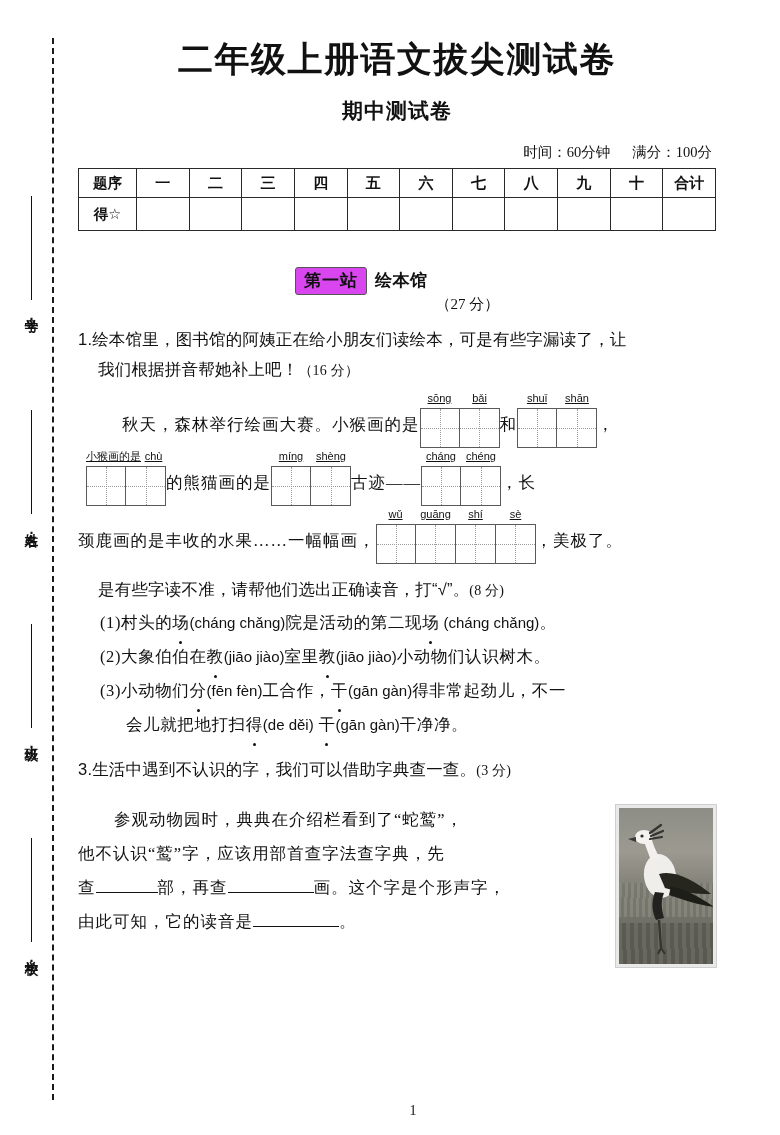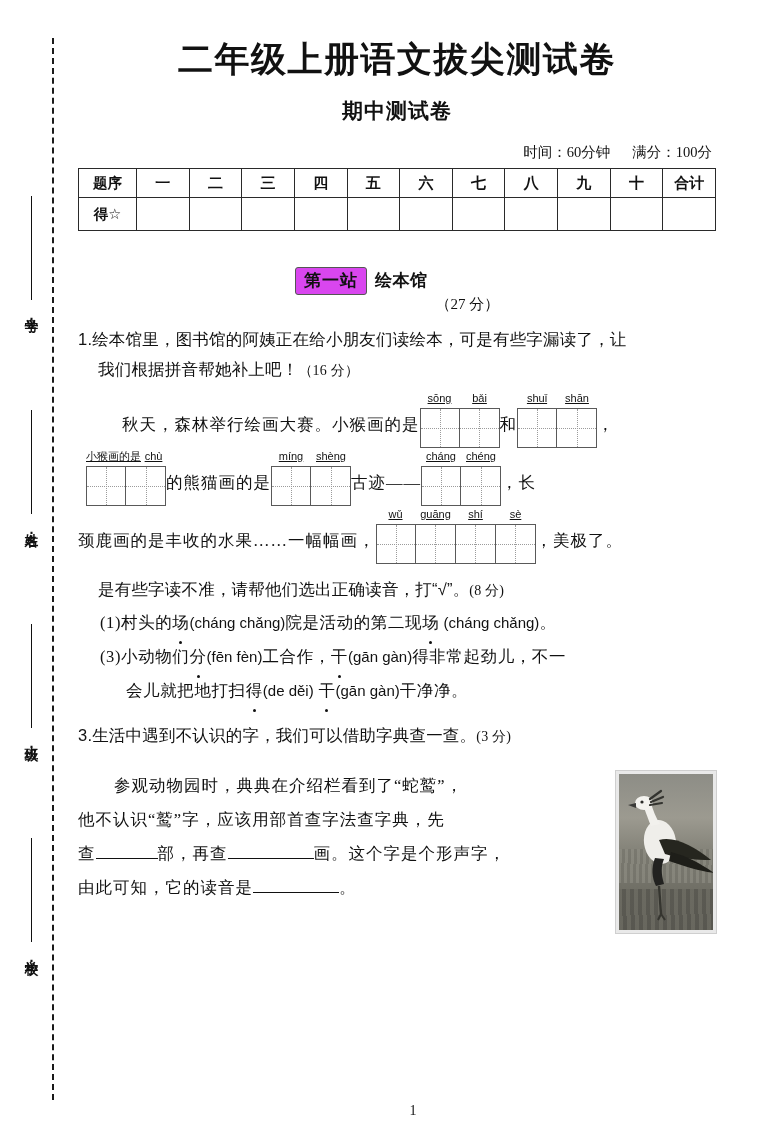--- a/index.html
+++ b/index.html
@@ -429,20 +429,21 @@
 
     </div>
   </div>
 
   <div class="q" style="margin-top:10px;">
     <div class="q-line indent">
       <span>是有些字读不准，请帮他们选出正确读音，打“√”。</span><span class="pts">(8 分)</span>
     </div>
     <div id="q2-items">
         <div class="subitem"><span>(1)</span><span>村头的</span><span class="dotted">场</span><span class="py">(cháng  chǎng)</span><span>院是活动的第二现</span><span class="dotted">场</span><span class="py"> (cháng  chǎng)</span><span>。</span></div>
+        <div class="subitem"><span>(2)</span><span>大象伯伯在</span><span class="dotted">教</span><span class="py">(jiāo  jiào)</span><span>室里</span><span class="dotted">教</span><span class="py">(jiāo  jiào)</span><span>小动物们认识树木。</span></div>
         <div class="subitem"><span>(3)</span><span>小动物们</span><span class="dotted">分</span><span class="py">(fēn  fèn)</span><span>工合作，</span><span class="dotted">干</span><span class="py">(gān  gàn)</span><span>得非常起劲儿，不一</span></div>
         <div class="subitem cont"><span>会儿就把地打扫</span><span class="dotted">得</span><span class="py">(de  děi)</span><span> </span><span class="dotted">干</span><span class="py">(gān  gàn)</span><span>干净净。</span></div>
       </div>
   </div>
 
   <div class="q" style="margin-top:12px;">
     <div class="q-line">
       <span>3.生活中遇到不认识的字，我们可以借助字典查一查。</span><span class="pts">(3 分)</span>
     </div>
 

